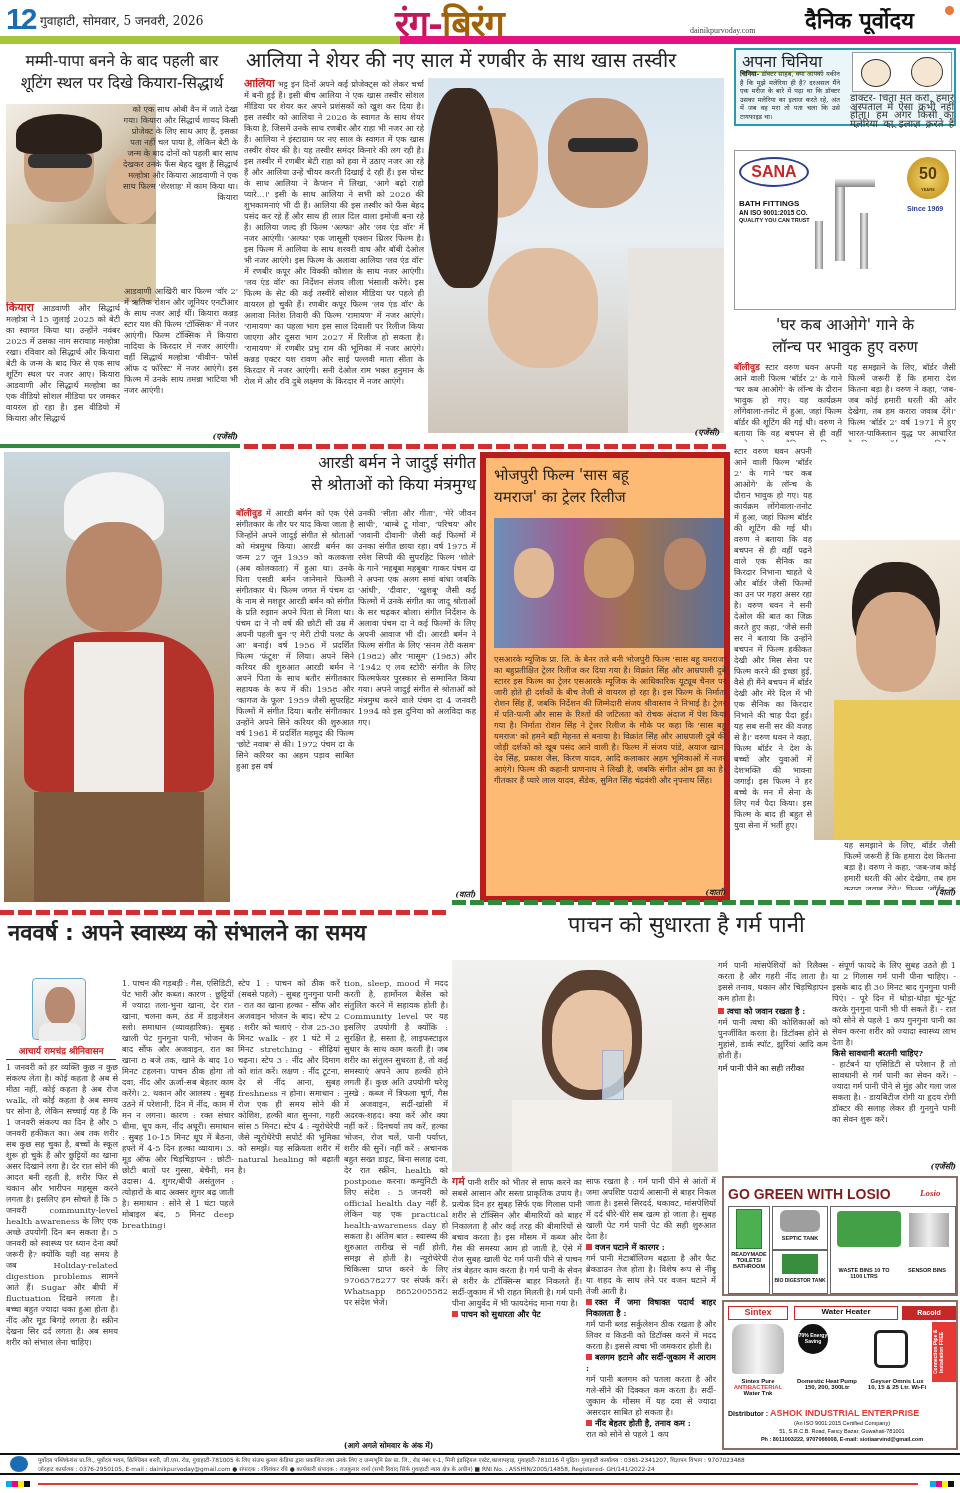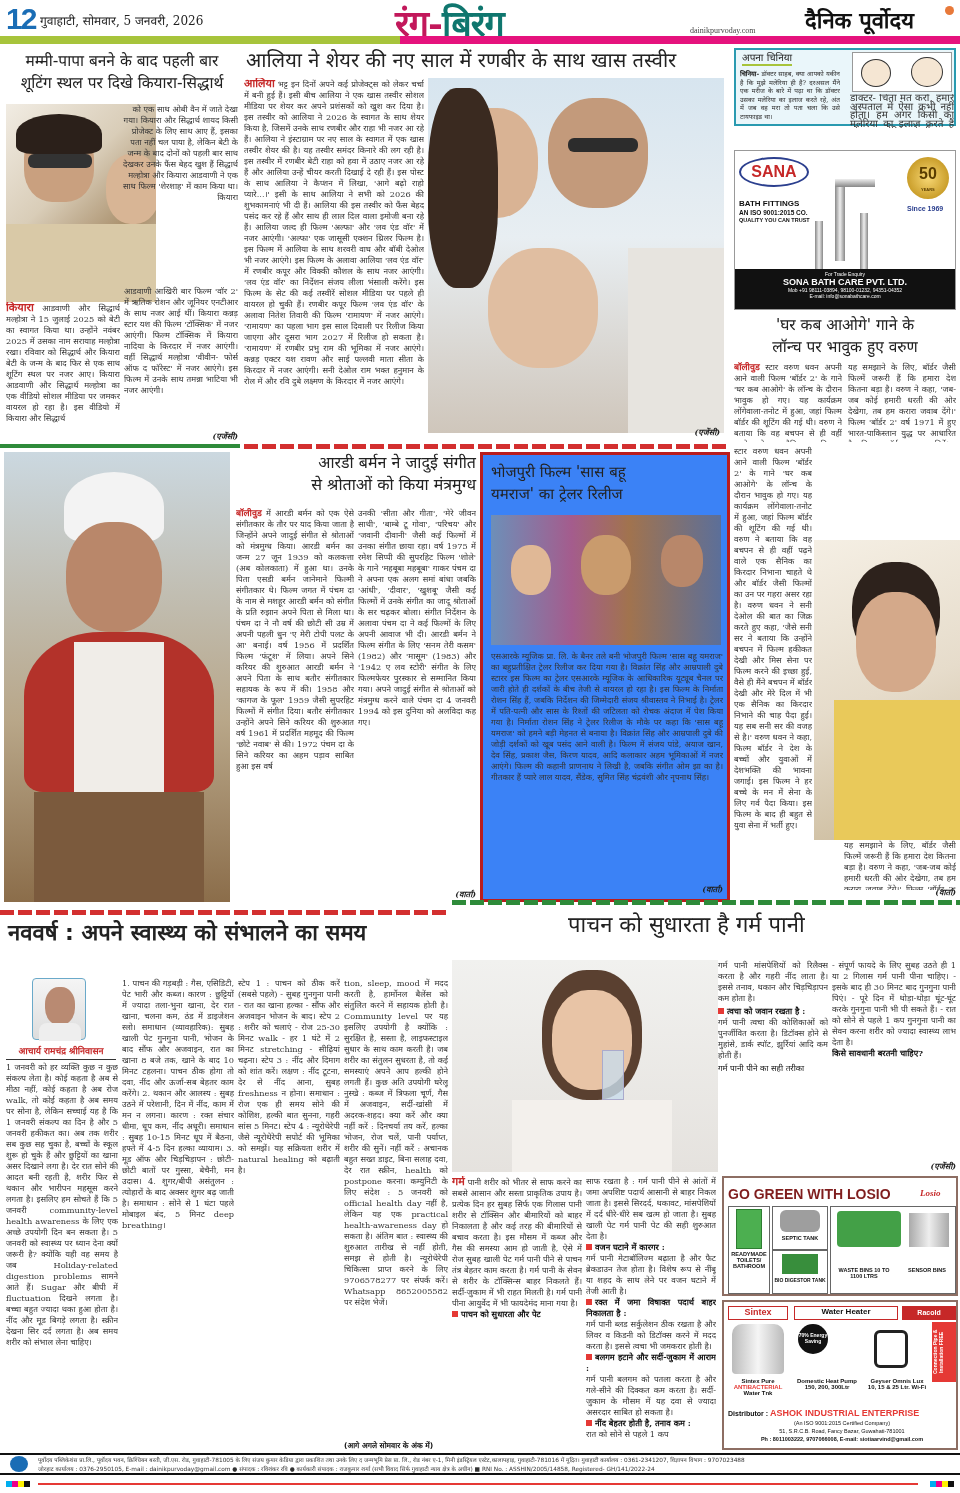--- a/index.html
+++ b/index.html
@@ -2,39 +2,39 @@
 <html><head>
 <meta charset="utf-8">
 <style>
 *{box-sizing:border-box;margin:0;padding:0}
 body{width:960px;height:1493px;background:#fff;font-family:"DejaVu Serif",serif;color:#222;position:relative;overflow:hidden}
 .abs{position:absolute}
 .mast{left:0;top:0;width:960px;height:44px}
 .pgno{left:6px;top:2px;font:bold 30px "Liberation Sans",sans-serif;color:#1a6db5;letter-spacing:-2px}
 .dateline{left:40px;top:12px;font:12px "DejaVu Serif",serif;color:#222}
 .section{left:395px;top:-2px;font:bold 36px "DejaVu Serif",serif;color:#c2185b;letter-spacing:-1px}
-.section span{color:#0f766e}
+.section span{color:#a16207}
 .site{left:690px;top:26px;font:8px "Liberation Serif",serif;color:#444}
 .brand{left:805px;top:4px;font:bold 22px "DejaVu Sans",sans-serif;color:#111}
 .brand-dot{left:945px;top:6px;width:9px;height:9px;border-radius:50%;background:#e8793a}
 .bar-green{left:0;top:36px;width:400px;height:8px;background:#a7c43b}
 .bar-pink{left:400px;top:36px;width:560px;height:8px;background:#e5127d}
 .head{font-family:"DejaVu Sans",sans-serif;font-weight:bold;color:#222;line-height:1.2}
 .txt{font-size:8.2px;line-height:11px;color:#333;text-align:justify;overflow:hidden}
 .txt b{color:#c62828}
 .red-lead{color:#c62828;font-weight:bold;font-size:11px}
 .photo{overflow:hidden}
 .credit{font:italic bold 8px "DejaVu Serif",serif;color:#222;text-align:right}
 .dash-red{height:5px;background:repeating-linear-gradient(90deg,#d32f2f 0 14px,transparent 14px 18px)}
 .dash-green{height:5px;background:repeating-linear-gradient(90deg,#2e8b3a 0 14px,transparent 14px 18px)}
 .solid-green{height:4px;background:#2e8b3a}
 .cartoon-box{border:2px solid #2a9ab0;background:#eaf6fa}
 .ad{border:1px solid #999;background:#fff}
 .footer{left:0;top:1453px;width:960px;height:40px;font:7px "DejaVu Sans",sans-serif;color:#333}
-.caption-box{background:#3b82f6;border:3px solid #b91c1c}
+.caption-box{background:#fdba74;border:6px solid #b91c1c}
 .sq{display:inline-block;width:6px;height:6px;background:#e53935;margin-right:3px}
 .ad-label{font:bold 8px "Liberation Sans",sans-serif;text-align:center;color:#111}
 </style>
 </head>
 <body>
 
 <div class="abs mast">
   <div class="abs pgno">12</div>
   <div class="abs dateline">गुवाहाटी, सोमवार, 5 जनवरी, 2026</div>
   <div class="abs section"><span style="color:#c2185b">रंग-</span><span>बिरंग</span></div>
@@ -71,47 +71,41 @@
   <div class="abs" style="left:0px;top:10px;width:70px;height:200px;border-radius:40%;background:#3a2a20"></div>
   <div class="abs" style="left:120px;top:20px;width:100px;height:110px;border-radius:45%;background:#c39a7b"></div>
   <div class="abs" style="left:140px;top:60px;width:70px;height:14px;background:#2c2c2c;border-radius:6px"></div>
   <div class="abs" style="left:60px;top:170px;width:110px;height:120px;border-radius:45%;background:#e0bea1"></div>
   <div class="abs" style="left:200px;top:170px;width:96px;height:185px;background:#e7e4df"></div>
 </div>
 <div class="abs credit" style="left:660px;top:426px;width:60px">(एजेंसी)</div>
 <div class="abs dash-red" style="left:244px;top:444px;width:484px"></div>
 
 <div class="abs cartoon-box" style="left:734px;top:48px;width:222px;height:78px">
-  <div class="abs head" style="left:6px;top:2px;font-size:10px;font-weight:normal;border-bottom:2px solid #a7c43b">अपना चिनिया</div>
+  <div class="abs head" style="left:6px;top:2px;font-size:16px;font-weight:normal;border-bottom:2px solid #a7c43b">अपना चिनिया</div>
   <div class="abs txt" style="left:4px;top:20px;width:100px;height:56px;font-size:6.5px;line-height:8.5px"><b style="color:#111">चिनिया-</b> <span>डॉक्टर साहब, क्या आपको यकीन है कि मुझे मलेरिया ही है? दरअसल मैंने एक मरीज के बारे में पढ़ा था कि डॉक्टर उसका मलेरिया का इलाज करते रहे, अंत में जब वह मरा तो पता चला कि उसे टायफाइड था।</span></div>
   <div class="abs" style="left:116px;top:2px;width:100px;height:40px;background:#fff;border:1px solid #999">
     <div class="abs" style="left:8px;top:6px;width:30px;height:28px;border-radius:50%;border:1px solid #333;background:#f5e6d3"></div>
     <div class="abs" style="left:58px;top:4px;width:32px;height:30px;border-radius:50%;border:1px solid #333;background:#f5e6d3"></div>
   </div>
   <div class="abs txt" style="left:114px;top:44px;width:104px;height:34px;font-size:10px;line-height:8.5px">डॉक्टर- चिंता मत करो, हमारे अस्पताल में ऐसा कभी नहीं होता। हम अगर किसी का मलेरिया का इलाज करते हैं तो वह मलेरिया से ही मरता है।</div>
 </div>
 
 <div class="abs ad" style="left:734px;top:150px;width:222px;height:160px">
   <div class="abs" style="left:4px;top:6px;width:70px;height:30px;border:2px solid #2b3f8e;border-radius:50%;text-align:center;font:bold 16px 'Liberation Sans',sans-serif;color:#c62828;line-height:26px">SANA</div>
   <div class="abs" style="left:4px;top:48px;font:bold 8px 'Liberation Sans',sans-serif;color:#111">BATH FITTINGS</div>
   <div class="abs" style="left:4px;top:58px;font:bold 6.5px 'Liberation Sans',sans-serif;color:#111">AN ISO 9001:2015 CO.</div>
   <div class="abs" style="left:4px;top:66px;font:bold 5.5px 'Liberation Sans',sans-serif;color:#111">QUALITY YOU CAN TRUST</div>
   <div class="abs" style="left:100px;top:30px;width:10px;height:80px;background:linear-gradient(90deg,#888,#eee,#888)"></div>
   <div class="abs" style="left:100px;top:28px;width:40px;height:8px;background:linear-gradient(180deg,#eee,#888)"></div>
   <div class="abs" style="left:80px;top:70px;width:8px;height:48px;background:linear-gradient(90deg,#888,#eee,#888)"></div>
   <div class="abs" style="left:125px;top:62px;width:8px;height:56px;background:linear-gradient(90deg,#888,#eee,#888)"></div>
   <div class="abs" style="left:172px;top:6px;width:42px;height:42px;border-radius:50%;background:radial-gradient(#f7d774,#b7860b);text-align:center;font:bold 16px 'Liberation Sans',sans-serif;color:#5a3d00;line-height:34px"><span>50</span></div>
   <div class="abs" style="left:186px;top:36px;font:bold 4px 'Liberation Sans',sans-serif;color:#5a3d00">YEARS</div>
   <div class="abs" style="left:172px;top:54px;font:bold 7px 'Liberation Sans',sans-serif;color:#2b3f8e">Since 1969</div>
-  <div class="abs" style="left:0;top:118px;width:220px;height:40px;background:#111;text-align:center;color:#fff">
-    <div style="font:5px 'Liberation Sans',sans-serif;margin-top:2px">For Trade Enquiry</div>
-    <div style="font:bold 9px 'Liberation Sans',sans-serif">SONA BATH CARE PVT. LTD.</div>
-    <div style="font:5px 'Liberation Sans',sans-serif">Mob +91 98111-03894, 98100-01232, 94351-04352</div>
-    <div style="font:5px 'Liberation Sans',sans-serif">E-mail: info@sonabathcare.com</div>
-  </div>
 </div>
 
 <div class="abs head" style="left:734px;top:314px;width:222px;font-size:15.5px;font-weight:normal;text-align:center;line-height:22px">
   <div>'घर कब आओगे' गाने के</div>
   <div>लॉन्च पर भावुक हुए वरुण</div>
 </div>
 <div class="abs txt" style="left:734px;top:362px;width:108px;height:80px"><span class="red-lead" style="font-size:9px">बॉलीवुड</span> <span>स्टार वरुण धवन अपनी आने वाली फिल्म 'बॉर्डर 2' के गाने 'घर कब आओगे' के लॉन्च के दौरान भावुक हो गए। यह कार्यक्रम लोंगेवाला-तनोट में हुआ, जहां फिल्म बॉर्डर की शूटिंग की गई थी। वरुण ने बताया कि वह बचपन से ही वहीं पढ़ने वाले एक सैनिक का किरदार निभाना चाहते थे और बॉर्डर जैसी फिल्मों का उन पर गहरा असर रहा है। वरुण धवन ने सनी देओल की बात का जिक्र करते हुए कहा, 'जैसे सनी सर ने बताया कि उन्होंने बचपन में फिल्म हकीकत देखी और मिस सेना पर फिल्म करने की इच्छा हुई, वैसे ही मैंने बचपन में बॉर्डर देखी और मेरे दिल में भी एक सैनिक का किरदार निभाने की चाह पैदा हुई। यह सब सनी सर की वजह से है।' वरुण धवन ने कहा, फिल्म बॉर्डर ने देश के बच्चों और युवाओं में देशभक्ति की भावना जगाई। इस फिल्म ने हर बच्चे के मन में सेना के लिए गर्व पैदा किया। इस फिल्म के बाद ही बहुत से युवा सेना में भर्ती हुए।</span></div>
 <div class="abs txt" style="left:848px;top:362px;width:108px;height:80px">यह समझाने के लिए, बॉर्डर जैसी फिल्में जरूरी हैं कि हमारा देश कितना बड़ा है। वरुण ने कहा, 'जब-जब कोई हमारी धरती की ओर देखेगा, तब हम करारा जवाब देंगे।' फिल्म 'बॉर्डर 2' वर्ष 1971 में हुए भारत-पाकिस्तान युद्ध पर आधारित है। फिल्म 'बॉर्डर 2' का निर्देशन अनुराग सिंह ने किया है। इस फिल्म को जेपी दत्ता और भूषण कुमार प्रोड्यूस किया है। इस फिल्म में वरुण धवन के साथ सनी देओल के साथ दिलजीत दोसांझ और अहान शेट्टी भी नजर आएंगे। यह फिल्म 23 जनवरी को रिलीज होगी।</div>
 
 <div class="abs txt" style="left:734px;top:446px;width:78px;height:390px">स्टार वरुण धवन अपनी आने वाली फिल्म 'बॉर्डर 2' के गाने 'घर कब आओगे' के लॉन्च के दौरान भावुक हो गए। यह कार्यक्रम लोंगेवाला-तनोट में हुआ, जहां फिल्म बॉर्डर की शूटिंग की गई थी। वरुण ने बताया कि वह बचपन से ही वहीं पढ़ने वाले एक सैनिक का किरदार निभाना चाहते थे और बॉर्डर जैसी फिल्मों का उन पर गहरा असर रहा है। वरुण धवन ने सनी देओल की बात का जिक्र करते हुए कहा, 'जैसे सनी सर ने बताया कि उन्होंने बचपन में फिल्म हकीकत देखी और मिस सेना पर फिल्म करने की इच्छा हुई, वैसे ही मैंने बचपन में बॉर्डर देखी और मेरे दिल में भी एक सैनिक का किरदार निभाने की चाह पैदा हुई। यह सब सनी सर की वजह से है।' वरुण धवन ने कहा, फिल्म बॉर्डर ने देश के बच्चों और युवाओं में देशभक्ति की भावना जगाई। इस फिल्म ने हर बच्चे के मन में सेना के लिए गर्व पैदा किया। इस फिल्म के बाद ही बहुत से युवा सेना में भर्ती हुए।</div>
@@ -176,20 +170,21 @@
 </div>
 <div class="abs txt" style="left:718px;top:960px;width:110px;height:212px">
   <span>गर्म पानी मांसपेशियों को रिलैक्स करता है और गहरी नींद लाता है। इससे तनाव, थकान और चिड़चिड़ापन कम होता है।</span>
   <div style="font-weight:bold;color:#111;margin-top:2px"><span class="sq"></span><span>त्वचा को जवान रखता है :</span></div>
   <span>गर्म पानी त्वचा की कोशिकाओं को पुनर्जीवित करता है। डिटॉक्स होने से मुहांसे, डार्क स्पॉट, झुर्रियां आदि कम होती हैं।</span>
   <div style="font-weight:normal;color:#111;margin-top:2px">गर्म पानी पीने का सही तरीका</div>
 </div>
 <div class="abs txt" style="left:832px;top:960px;width:124px;height:212px">
   <span>- संपूर्ण फायदे के लिए सुबह उठते ही 1 या 2 गिलास गर्म पानी पीना चाहिए। - इसके बाद ही 30 मिनट बाद गुनगुना पानी पिएं। - पूरे दिन में थोड़ा-थोड़ा घूंट-घूंट करके गुनगुना पानी भी पी सकते हैं। - रात को सोने से पहले 1 कप गुनगुना पानी का सेवन करना शरीर को ज्यादा स्वास्थ्य लाभ देता है।</span>
   <div style="font-weight:bold;color:#111">किसे सावधानी बरतनी चाहिए?</div>
+  <span>- हार्टबर्न या एसिडिटी से परेशान हैं तो सावधानी से गर्म पानी का सेवन करें। - ज्यादा गर्म पानी पीने से मुंह और गला जल सकता है। - डायबिटीज रोगी या हृदय रोगी डॉक्टर की सलाह लेकर ही गुनगुने पानी का सेवन शुरू करें।</span>
 </div>
 <div class="abs credit" style="left:900px;top:1160px;width:56px">(एजेंसी)</div>
 <div class="abs txt" style="left:452px;top:1176px;width:130px;height:276px"><span class="red-lead">गर्म</span> <span>पानी शरीर को भीतर से साफ करने का सबसे आसान और सस्ता प्राकृतिक उपाय है। प्रत्येक दिन हर सुबह सिर्फ एक गिलास पानी शरीर से टॉक्सिन और बीमारियों को बाहर निकालता है और कई तरह की बीमारियों से बचाव करता है। इस मौसम में कब्ज और गैस की समस्या आम हो जाती है, ऐसे में रोज सुबह खाली पेट गर्म पानी पीने से पाचन तंत्र बेहतर काम करता है। गर्म पानी के सेवन से शरीर के टॉक्सिन्स बाहर निकलते हैं। सर्दी-जुकाम में भी राहत मिलती है। गर्म पानी पीना आयुर्वेद में भी फायदेमंद माना गया है।</span>
   <div style="font-weight:bold;color:#111"><span class="sq"></span><span>पाचन को सुधारता और पेट</span></div>
 </div>
 <div class="abs txt" style="left:586px;top:1176px;width:130px;height:276px">
   <span>साफ रखता है : गर्म पानी पीने से आंतों में जमा अपशिष्ट पदार्थ आसानी से बाहर निकल जाता है। इससे सिरदर्द, थकावट, मांसपेशियों में दर्द धीरे-धीरे सब खत्म हो जाता है। सुबह खाली पेट गर्म पानी पेट की सही शुरुआत देता है।</span>
   <div style="font-weight:bold;color:#111"><span class="sq"></span><span>वजन घटाने में कारगर :</span></div>
   <span>गर्म पानी मेटाबॉलिज्म बढ़ाता है और फैट ब्रेकडाउन तेज होता है। विशेष रूप से नींबू या शहद के साथ लेने पर वजन घटाने में तेजी आती है।</span>
   <div style="font-weight:bold;color:#111"><span class="sq"></span><span>रक्त में जमा विषाक्त पदार्थ बाहर निकालता है :</span></div>

